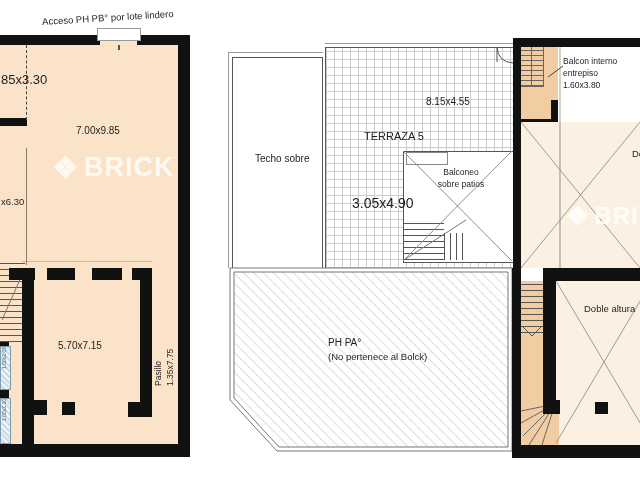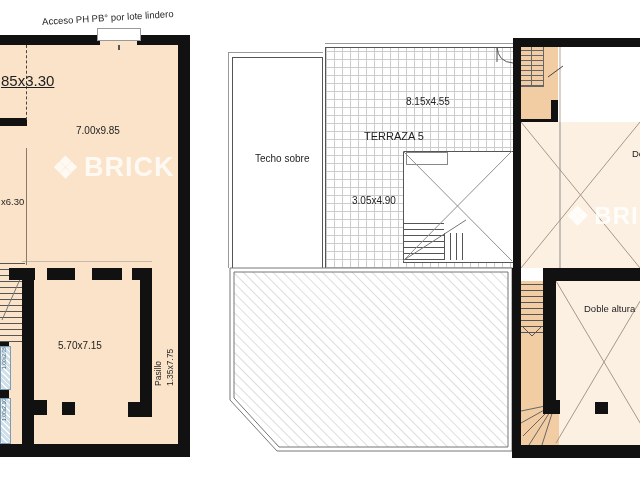--- a/index.html
+++ b/index.html
@@ -133,36 +133,49 @@
   <div class="wall" style="left:512px;top:268px;width:9px;height:190px;"></div>
   <div class="wall" style="left:551px;top:100px;width:7px;height:22px;"></div>
   <div class="wall" style="left:521px;top:119px;width:37px;height:3px;"></div>
   <div class="wall" style="left:543px;top:268px;width:97px;height:13px;"></div>
   <div class="wall" style="left:543px;top:281px;width:13px;height:120px;"></div>
   <div class="wall" style="left:543px;top:400px;width:17px;height:14px;"></div>
   <div class="wall" style="left:595px;top:402px;width:13px;height:12px;"></div>
   <div class="wall" style="left:512px;top:445px;width:128px;height:13px;"></div>
 
   <div class="txt" style="left:42px;top:12px;font-size:9.5px;transform:rotate(-3.5deg);">Acceso PH PB° por lote lindero</div>
-  <div class="txt" style="left:1px;top:72px;font-size:15px;text-decoration:underline;">85x3.30</div>
+  <div class="txt" style="left:1px;top:72px;font-size:13px;">85x3.30</div>
   <div class="txt" style="left:76px;top:125px;font-size:10px;">7.00x9.85</div>
   <div class="txt" style="left:1px;top:196px;font-size:9.5px;">x6.30</div>
   <div class="txt" style="left:58px;top:340px;font-size:10px;">5.70x7.15</div>
   <div class="txt" style="left:153px;top:314px;height:72px;display:flex;flex-direction:row;gap:2px;">
     <span class="vtxt" style="font-size:8.5px;">Pasillo</span>
     <span class="vtxt" style="font-size:8.5px;">1.35x7.75</span>
   </div>
   <div class="txt vtxt" style="left:1px;top:347px;font-size:5px;color:#3e5a6e;">1.00x2.05</div>
   <div class="txt vtxt" style="left:1px;top:399px;font-size:5px;color:#3e5a6e;">1.00x2.10</div>
 
   <div class="txt" style="left:255px;top:153px;font-size:10px;">Techo sobre</div>
-  <div class="txt" style="left:406px;top:96px;font-size:10px;">8.15x4.55</div>
+  <div class="txt" style="left:426px;top:96px;font-size:10px;">8.15x4.55</div>
   <div class="txt" style="left:364px;top:130px;font-size:11px;">TERRAZA 5</div>
-  <div class="txt" style="left:352px;top:195px;font-size:10px;">3.05x4.90</div>
+  <div class="txt" style="left:352px;top:195px;font-size:14px;">3.05x4.90</div>
+  <div class="txt" style="left:430px;top:166px;width:62px;text-align:center;font-size:8.5px;line-height:12px;white-space:normal;">
+    <span>Balconeo</span><br>
+    <span>sobre patios</span>
+  </div>
+  <div class="txt" style="left:563px;top:55px;font-size:8.5px;line-height:12px;">
+    <span>Balcon interno</span><br>
+    <span>entrepiso</span><br>
+    <span>1.60x3.80</span>
+  </div>
   <div class="txt" style="left:632px;top:148px;font-size:9.5px;">Doble altura</div>
+  <div class="txt" style="left:328px;top:336px;font-size:10px;line-height:14px;">
+    <span>PH PA°</span><br>
+    <span style="font-size:9.5px;">(No pertenece al Bolck)</span>
+  </div>
   <div class="txt" style="left:584px;top:303px;font-size:9.5px;">Doble altura</div>
 
   <div class="wm" style="left:52px;top:152px;">
     <span class="ic">❖</span>
     <span class="bt">BRICK</span>
   </div>
   <div class="wm" style="left:566px;top:202px;color:rgba(255,255,255,0.82);">
     <span class="ic" style="font-size:26px;">❖</span>
     <span class="bt" style="font-size:24px;">BRICK</span>
   </div>

